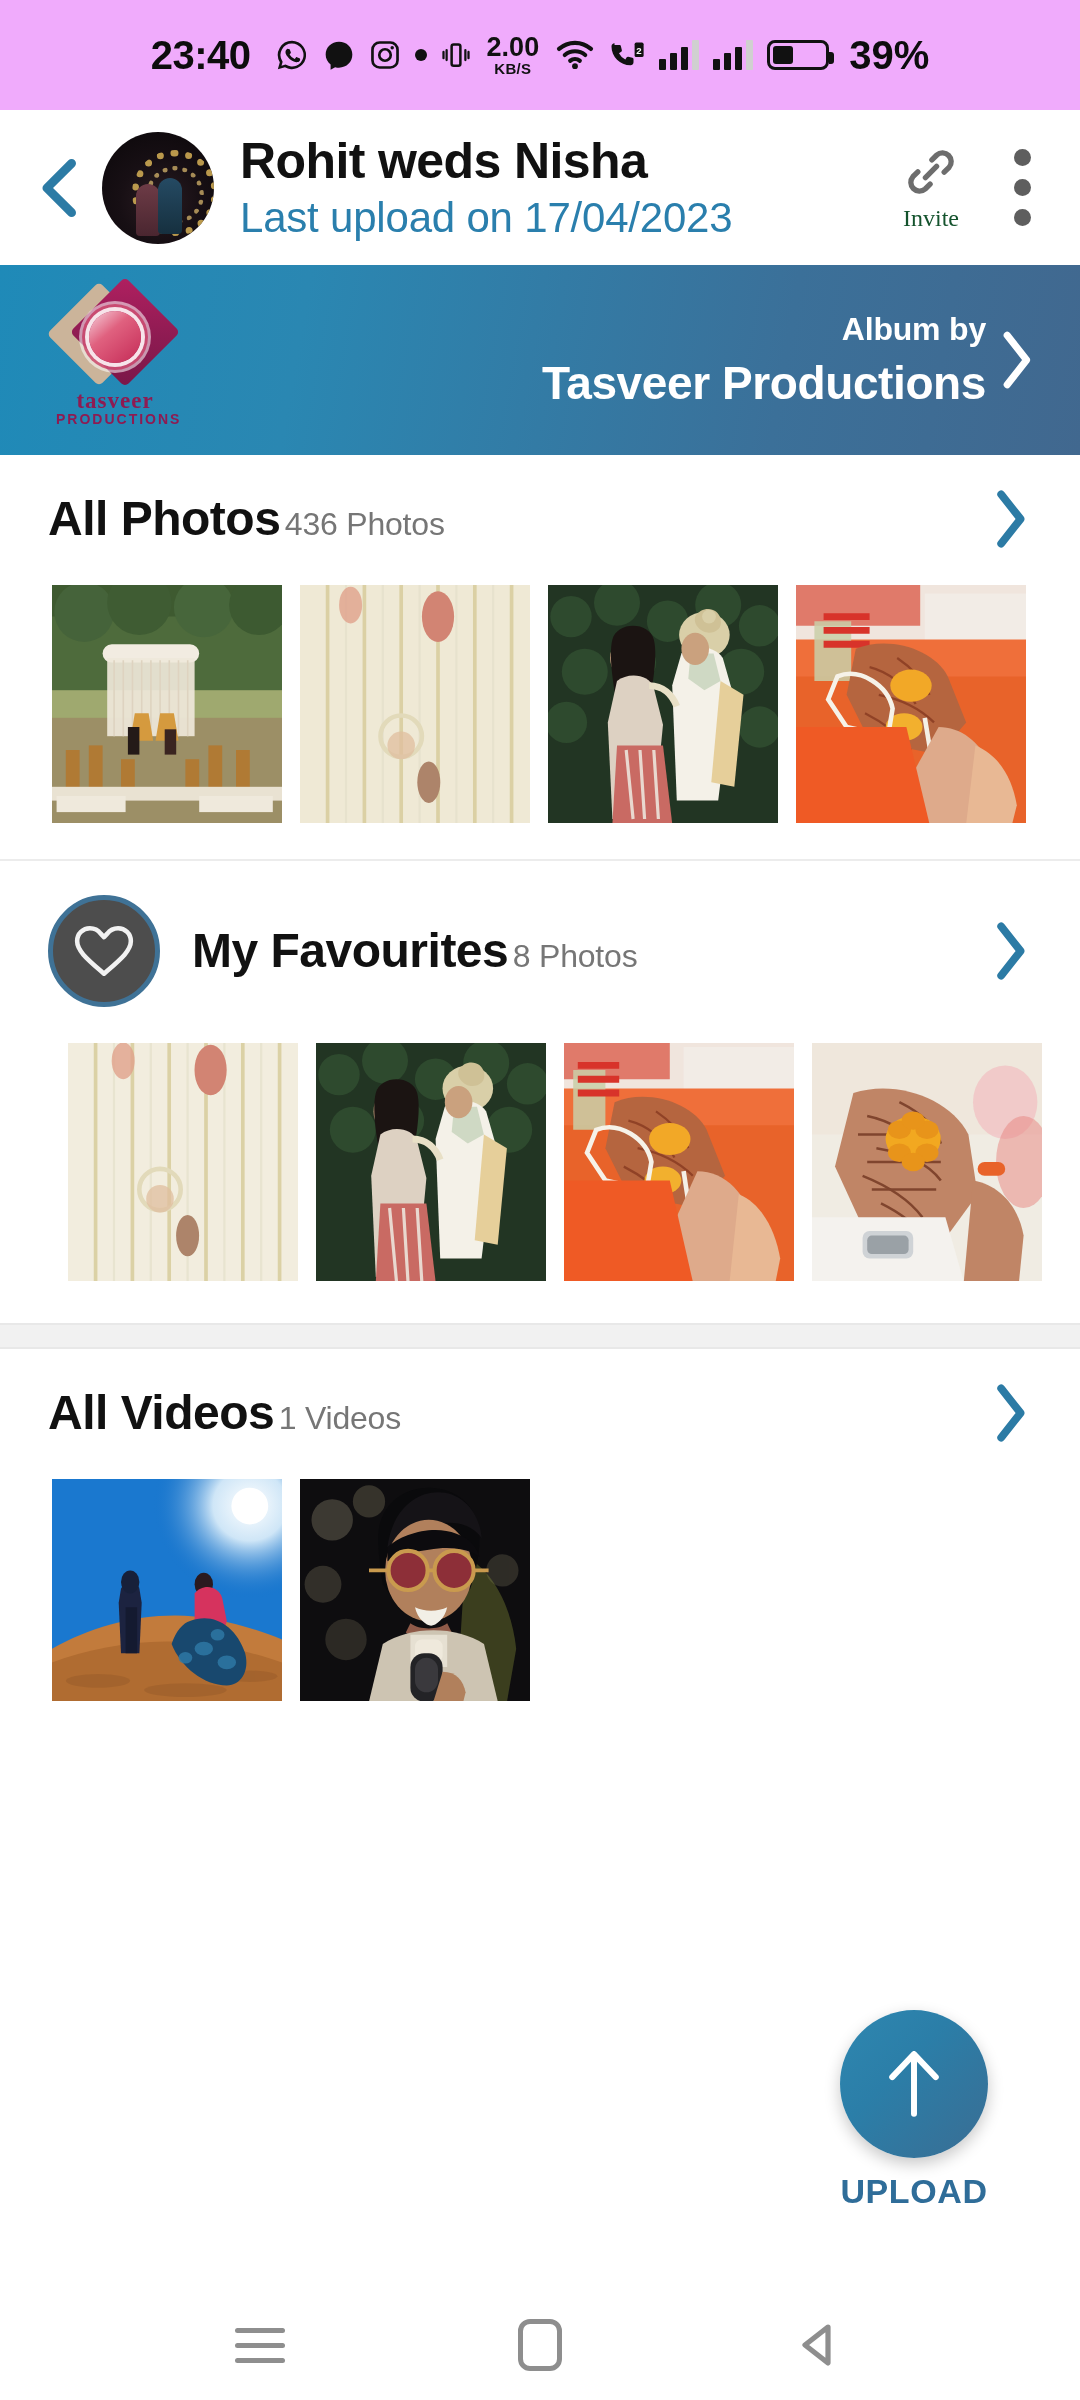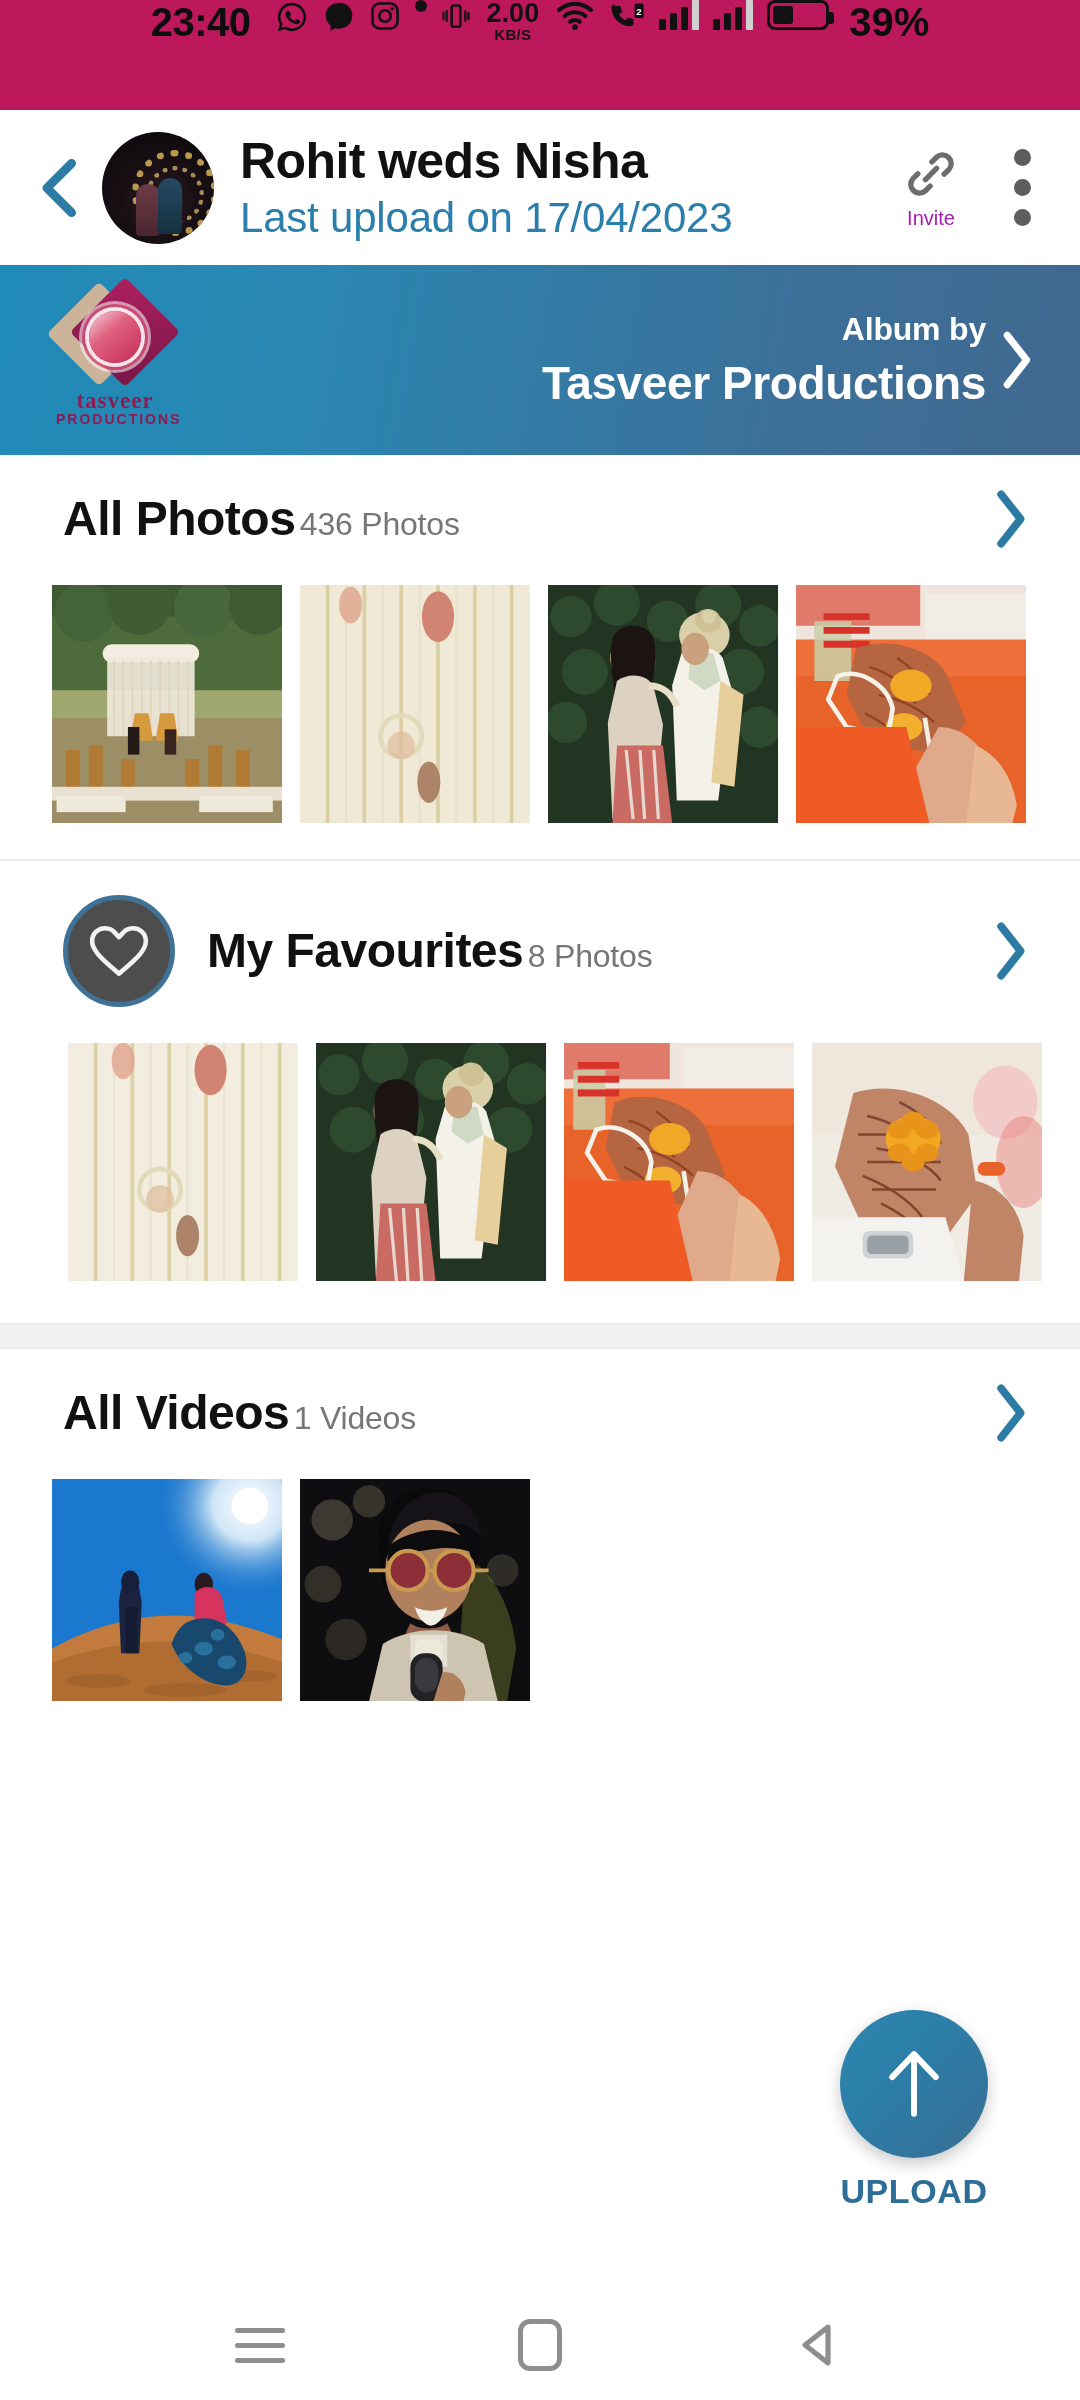--- a/index.html
+++ b/index.html
@@ -8,22 +8,22 @@
     font-family:"Liberation Sans", sans-serif;
     background:#ffffff;
     position:relative;
     overflow:hidden;
     -webkit-font-smoothing:antialiased;
   }
 
   
   .statusbar{
     height:110px; width:100%;
-    display:flex; align-items:flex-start; justify-content:center;
-    gap:14px; padding:0 26px; background:#be185d;
+    display:flex; align-items:center; justify-content:center;
+    gap:14px; padding:0 26px; background:#f0abfc;
   }
   .sb-time{ font-size:40px; font-weight:600; color:#0d0d0d; letter-spacing:-.5px;
             font-family:"Liberation Sans", sans-serif; margin-right:10px;}
   .sb-ico{ display:flex; align-items:center; justify-content:center; color:#111; }
   .sb-dot{ width:12px;height:12px;border-radius:50%;background:#111; }
   .sb-speed{ display:flex; flex-direction:column; align-items:center; line-height:1; margin:0 2px;}
   .sb-speed .v{ font-size:27px; font-weight:600; color:#111;}
   .sb-speed .u{ font-size:15px; font-weight:700; color:#111; letter-spacing:.3px;}
   .sb-batt{ font-size:40px; font-weight:600; color:#0d0d0d; margin-left:6px;}
   .bars{ display:flex; align-items:flex-end; gap:4px; height:30px;}
@@ -59,21 +59,21 @@
   .avatar .p2{ position:absolute; left:56px; bottom:10px; width:24px;height:56px;
     background:linear-gradient(#254a63,#16303f); border-radius:12px 12px 4px 4px;}
   .htext{ flex:1 1 auto; min-width:0; display:flex; flex-direction:column; justify-content:center;}
   .htitle{ font-size:50px; font-weight:700; color:#111; line-height:1.08; letter-spacing:-.6px;
            white-space:nowrap; }
   .hsub{ font-size:42px; color:#2a7fad; margin-top:6px; letter-spacing:-.2px; white-space:nowrap;}
   .invite{
     width:118px; display:flex; flex-direction:column; align-items:center; gap:4px;
     flex:0 0 auto; margin-left:6px;
   }
-  .invite .lbl{ font-size:20px; color:#a21caf; }
+  .invite .lbl{ font-size:24px; color:#14532d;font-family:Liberation Serif, serif; }
   .kebab{ width:64px; display:flex; flex-direction:column; align-items:center; gap:13px;
           flex:0 0 auto; }
   .kebab span{ width:17px;height:17px;border-radius:50%;background:#5e5e5e; display:block;}
 
   
   .banner{
     height:190px; width:100%;
     background:linear-gradient(100deg,#1f8ab8 0%, #2a87b2 28%, #3b7099 72%, #41688f 100%);
     display:flex; align-items:center; padding:0 34px 0 56px;
   }
@@ -92,21 +92,21 @@
               font-family:"Liberation Serif", serif; }
   .logo-sub{ position:absolute; left:0; top:126px; width:118px; text-align:center;
              font-size:14px; font-weight:700; color:#8e1b52; letter-spacing:2px;}
   .banner-text{ flex:1 1 auto; display:flex; flex-direction:column; justify-content:center;align-items:flex-end;}
   .banner-sm{ font-size:32px; color:#ffffff; font-weight:600; letter-spacing:-.2px;}
   .banner-lg{ font-size:46px; color:#ffffff; font-weight:700; margin-top:8px; letter-spacing:-.4px;}
   .banner-chev{ width:60px; flex:0 0 auto; display:flex; align-items:center; justify-content:center;}
 
   
   .section{ background:#fff; padding:34px 0 0 0; }
-  .sec-head{ display:flex; align-items:center; padding:0 42px 0 48px;margin-left:15px; }
+  .sec-head{ display:flex; align-items:center; padding:0 42px 0 48px; }
   .sec-head .fav-circle{
     width:112px;height:112px;border-radius:50%;background:#4d4d4d;
     border:5px solid #3f7296; flex:0 0 auto; margin-right:32px;
     display:flex;align-items:center;justify-content:center;
   }
   .sec-txt{ flex:1 1 auto; }
   .sec-title{ font-size:48px; font-weight:700; color:#111; line-height:1.12; letter-spacing:-.5px;}
   .sec-count{ font-size:32px; color:#767676; margin-top:7px; letter-spacing:-.2px;}
   .sec-chev{ width:56px; flex:0 0 auto; display:flex; align-items:center; justify-content:center;}
 

